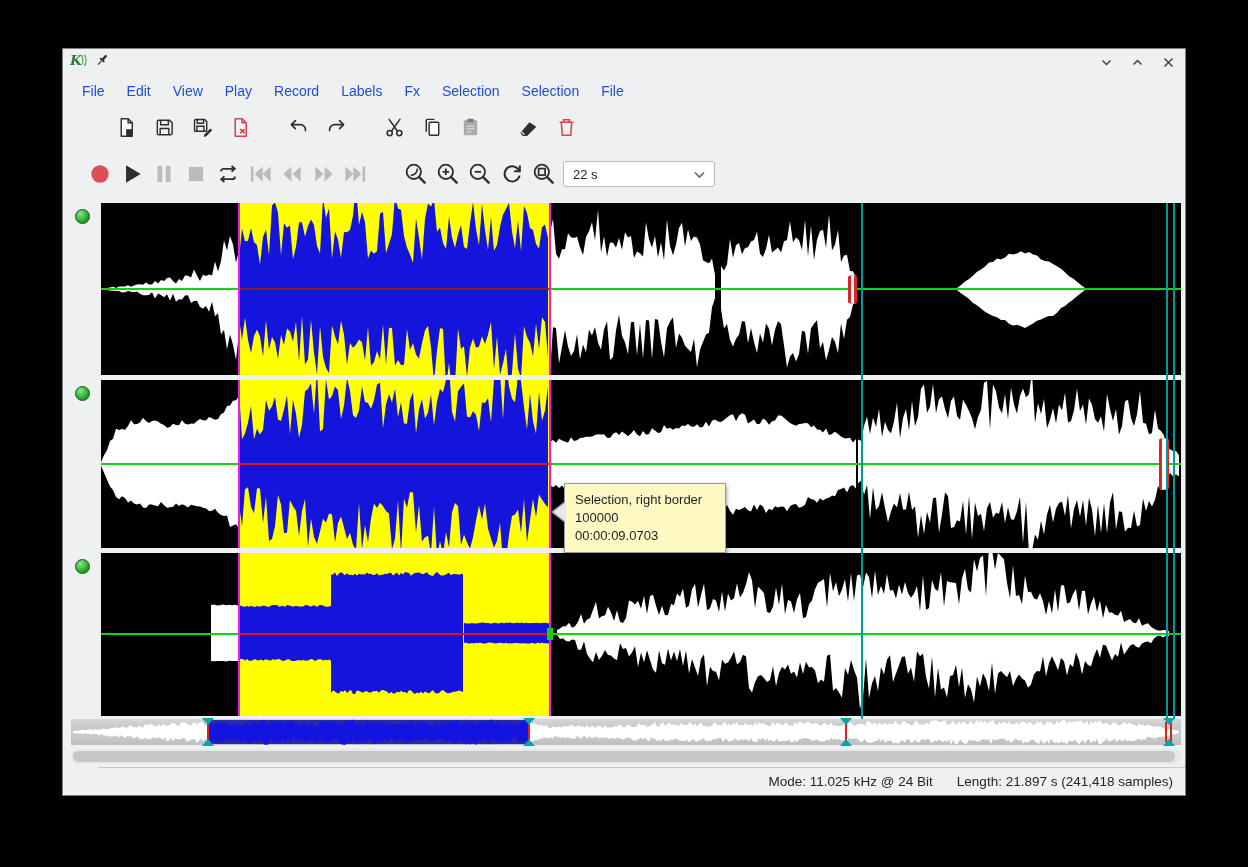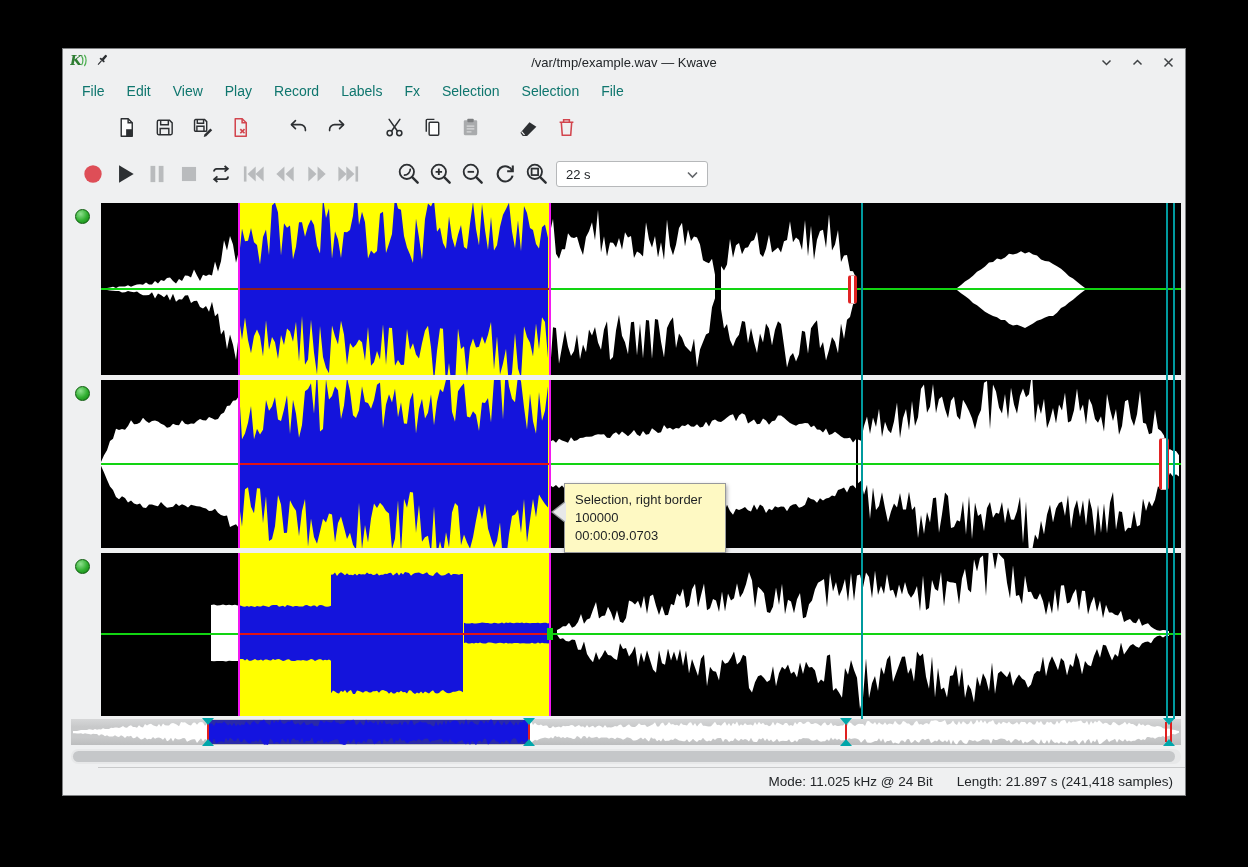--- a/index.html
+++ b/index.html
@@ -9,25 +9,25 @@
        border:1px solid #7e8082;box-sizing:border-box;}
   
   .titlebar{position:absolute;left:0;top:0;right:0;height:27px;display:flex;align-items:center;}
   .tb-left{position:absolute;left:7px;top:0;height:27px;display:flex;align-items:center;gap:8px;}
   .tb-title{position:absolute;left:0;right:0;text-align:center;font-size:13px;color:#232629;}
   .tb-ctrls{position:absolute;right:8px;top:0;height:27px;display:flex;align-items:center;gap:13px;}
   .tb-btn{width:18px;height:18px;display:flex;align-items:center;justify-content:center;cursor:default;}
   
   .menubar{position:absolute;left:0;top:27px;right:0;height:30px;display:flex;align-items:center;
            padding-left:9px;gap:2px;}
-  .menu-item{padding:4px 10px;font-size:14px;color:#0f766e;border-radius:3px;}
+  .menu-item{padding:4px 10px;font-size:14px;color:#1d4ed8;border-radius:3px;}
   
   .toolbar1{position:absolute;left:0;top:57px;right:0;height:42px;display:flex;align-items:center;
             padding-left:12px;gap:12px;}
-  .toolbar2{position:absolute;left:5px;top:99px;right:0;height:52px;display:flex;align-items:center;
+  .toolbar2{position:absolute;left:12px;top:99px;right:0;height:52px;display:flex;align-items:center;
             padding-left:12px;gap:6px;}
   .icon-btn{width:26px;height:26px;display:flex;align-items:center;justify-content:center;}
   .sp{width:8px;}
   .combo{width:152px;height:26px;background:#fff;border:1px solid #b6b8ba;border-radius:3px;
          display:flex;align-items:center;justify-content:space-between;padding:0 9px;box-sizing:border-box;}
   .combo-text{font-size:13px;color:#232629;}
   
   .led{position:absolute;left:12px;width:15px;height:15px;border-radius:50%;
        background:radial-gradient(circle at 35% 30%, #9af09a 0%, #8fe08f 0%, #2fae2f 55%, #127a12 100%);
        border:1px solid #0c5c0c;box-sizing:border-box;}
@@ -66,21 +66,20 @@
              display:flex;align-items:center;justify-content:flex-end;gap:24px;padding-right:12px;margin-left:35px;}
   .status-item{font-size:13.5px;color:#232629;}
 </style>
 </head>
 <body>
 
 <div class="stage">
  <div class="win">
 
   <div class="titlebar">
-    <div class="tb-title">/var/tmp/example.wav — Kwave</div>
     <div class="tb-left">
       <span>
         <svg width="17" height="17" viewBox="0 0 18 18">
               <text x="0" y="14" font-size="14.5" font-style="italic" font-weight="bold" fill="#2e7d32" font-family="'DejaVu Serif',serif">K</text>
               <path d="M12.2 4.2c1.9 2 1.9 7.6 0 9.6M15.2 3.2c2.4 2.7 2.4 9 0 11.6" stroke="#4caf50" stroke-width="1.3" fill="none"></path>
             </svg>
       </span>
       <span>
         <svg width="15" height="15" viewBox="0 0 16 16">
               <g transform="rotate(42 8 7)">

